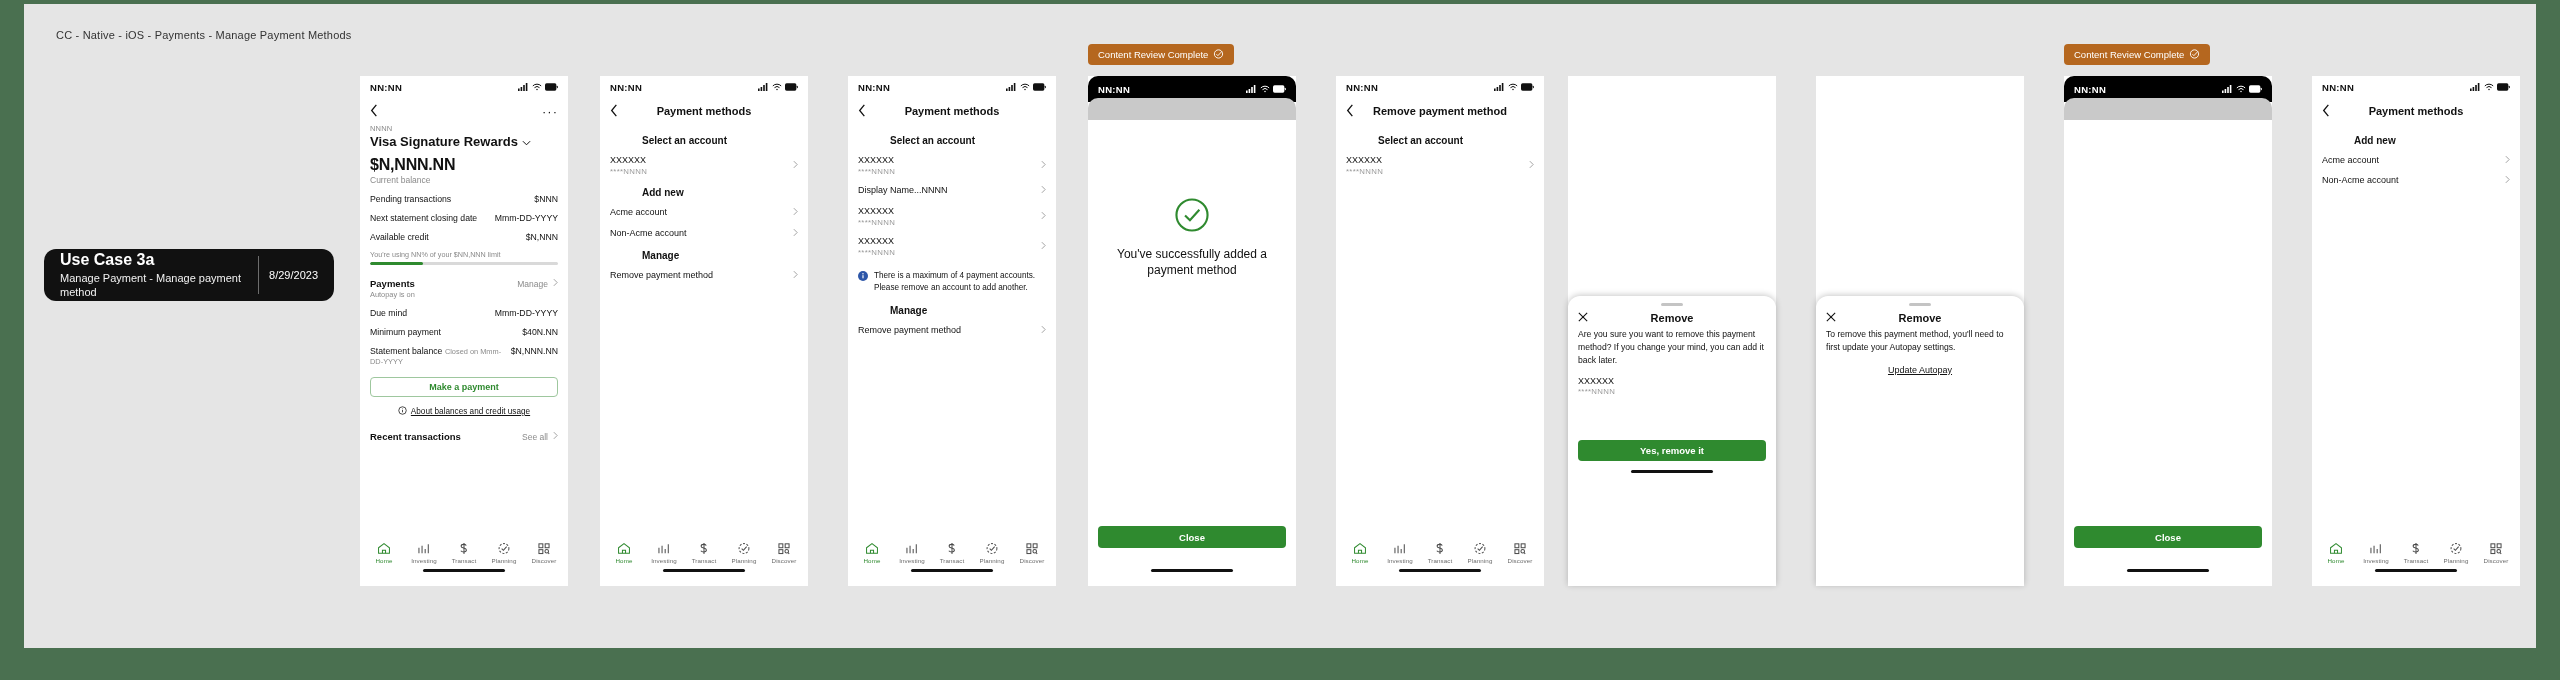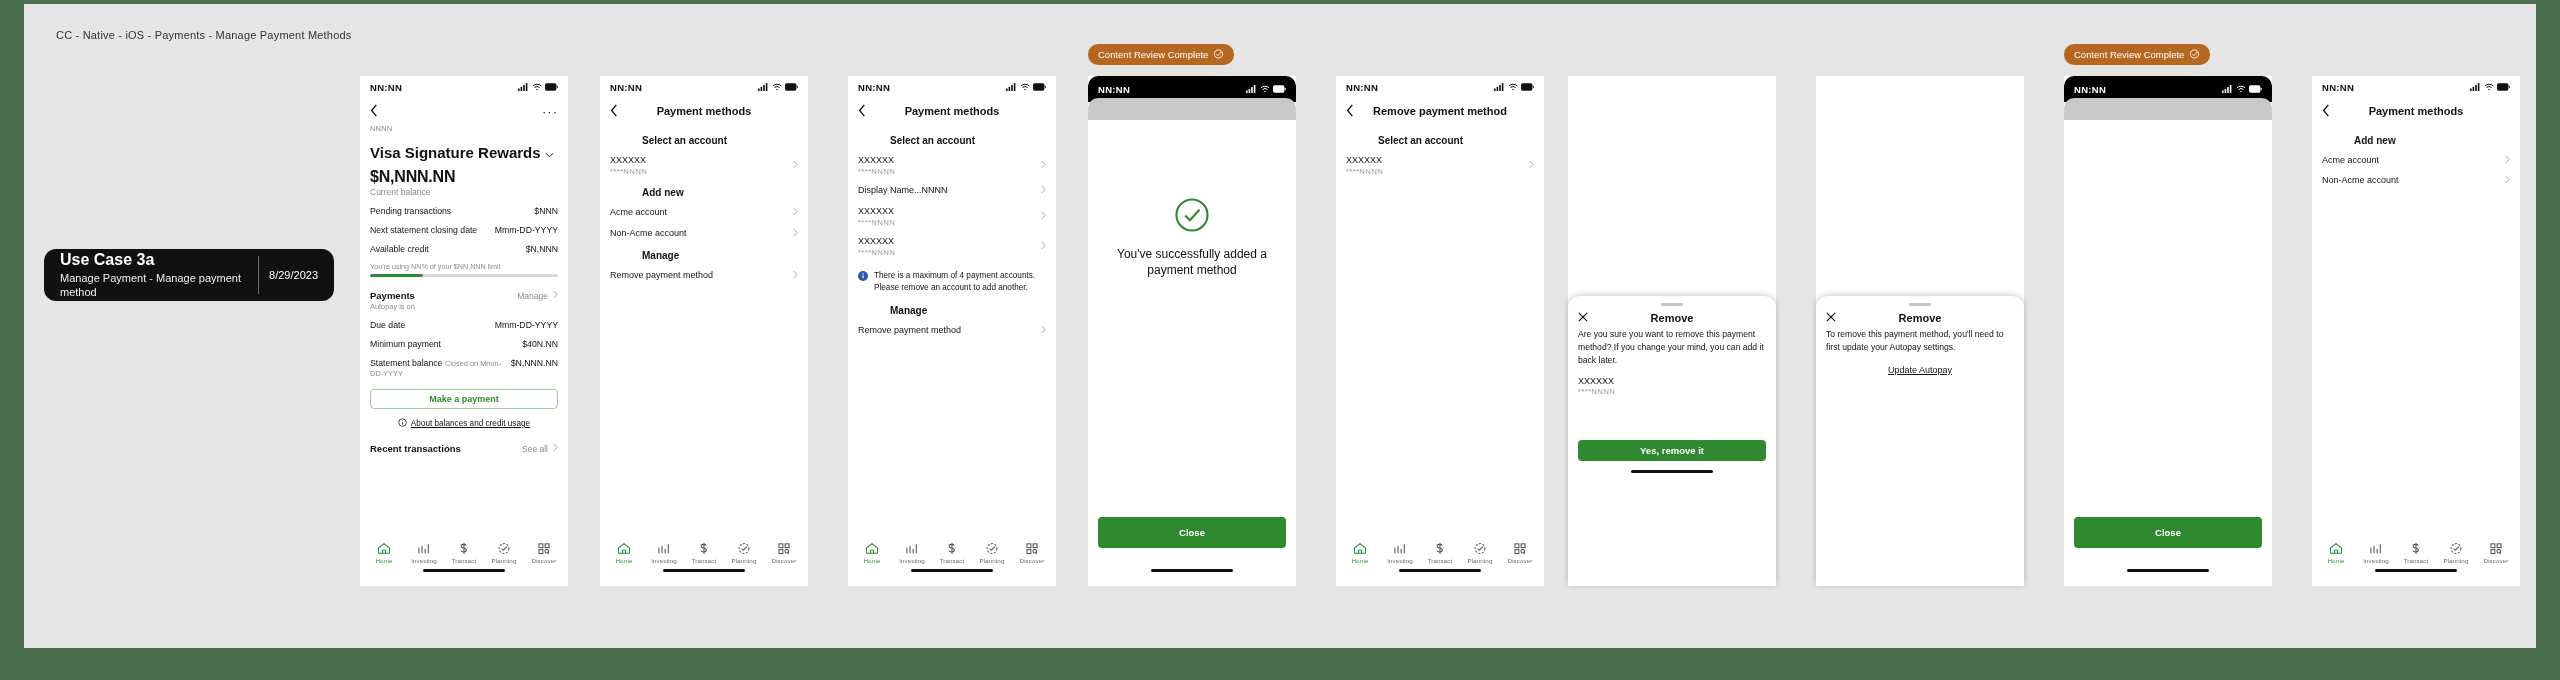--- a/index.html
+++ b/index.html
@@ -79,21 +79,21 @@
     position: absolute; left: 0; right: 0; text-align: center;
     font-size: 11px; font-weight: bold; pointer-events: none;
   }
   .nav-dots { margin-left: auto; font-size: 13px; letter-spacing: 1px; color:#111; line-height: 1; }
   .nav-close { padding: 4px 10px 0 10px; }
 
   .body { padding: 0 10px; }
 
   
   .sub-label { font-size: 7.5px; color: #8a8a8a; letter-spacing: .2px; }
-  .card-name { font-size: 15px; font-weight: bold; display: flex; align-items: center; gap: 4px; margin-top: 11px; }
+  .card-name { font-size: 13px; font-weight: bold; display: flex; align-items: center; gap: 4px; margin-top: 1px; }
   .big-balance { font-size: 16px; font-weight: bold; margin-top: 7px; letter-spacing: -.2px; }
   .cap { font-size: 8.5px; color: #8a8a8a; margin-top: 1px; }
 
   .row {
     display: flex; justify-content: space-between; align-items: flex-start;
     font-size: 8.7px; margin-top: 9px; gap: 6px;
   }
   .row .lbl { color: #111; }
   .row .val { color: #111; text-align: right; white-space: nowrap; }
   .row-sub { font-size: 7.4px; color: #8a8a8a; margin-top: 1px; }
@@ -144,21 +144,21 @@
   
   .success { text-align: center; padding: 0 14px; margin-top: 78px; }
   .success .ring { display: flex; justify-content: center; }
   .success .msg {
     margin-top: 14px; font-size: 12px; font-weight: normal;
     line-height: 1.3; color: #111;
   }
 
   .btn-green {
     position: absolute; left: 10px; right: 10px; bottom: 38px;
-    height: 31px; background: #2f8a2f; border-radius: 4px; border: 0;
+    height: 22px; background: #2f8a2f; border-radius: 4px; border: 0;
     color: #fff; font-size: 9.5px; font-weight: bold;
     display: flex; align-items: center; justify-content: center;
     font-family: "Liberation Sans", sans-serif;
   }
   .homebar {
     position: absolute; left: 50%; transform: translateX(-50%);
     bottom: 14px; width: 82px; height: 3.5px; background: #111; border-radius: 2px;
   }
 
   
@@ -198,21 +198,21 @@
   .sheet-btn {
     margin-top: 18px; height: 21px; background: #2f8a2f; border-radius: 4px;
     color: #fff; font-size: 9.5px; font-weight: bold;
     display: flex; align-items: center; justify-content: center;
   }
   .sheet-home { width: 82px; height: 3.5px; background: #111; border-radius: 2px; margin: 9px auto 2px; }
 
   
   .crbadge {
     position: absolute; display: inline-flex; align-items: center; gap: 5px;
-    background: #b5671f; color: #fff; border-radius: 10px;
+    background: #b5671f; color: #fff; border-radius: 4px;
     padding: 4px 10px; font-size: 9.5px; white-space: nowrap;
   }
   .crbadge.b1 { left: 1064px; top: 40px; }
   .crbadge.b2 { left: 1796px; top: 217px; }
   .crbadge.b3 { left: 2040px; top: 40px; }
 </style>
 </head>
 <body>
 
 <div class="canvas">
@@ -327,21 +327,21 @@
           <span>Manage</span>
           <span class="chev">
             <svg width="5" height="9" viewBox="0 0 6 10" fill="none" stroke="#9a9a9a" stroke-width="1.1">
                 <path d="M1 1l4 4-4 4"></path>
               </svg>
           </span>
         </div>
       </div>
 
       <div class="row">
-        <span class="lbl">Due date</span>
+        <span class="lbl">Due mind</span>
         <span class="val">Mmm-DD-YYYY</span>
       </div>
       <div class="row">
         <span class="lbl">Minimum payment</span>
         <span class="val">$40N.NN</span>
       </div>
       <div class="row">
         <span>
           <span class="lbl">Statement balance</span>
           <span class="row-sub">Closed on Mmm-DD-YYYY</span>

